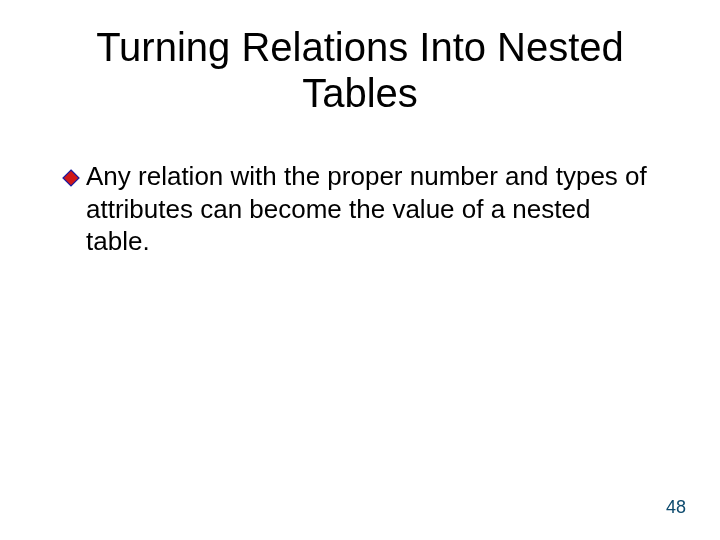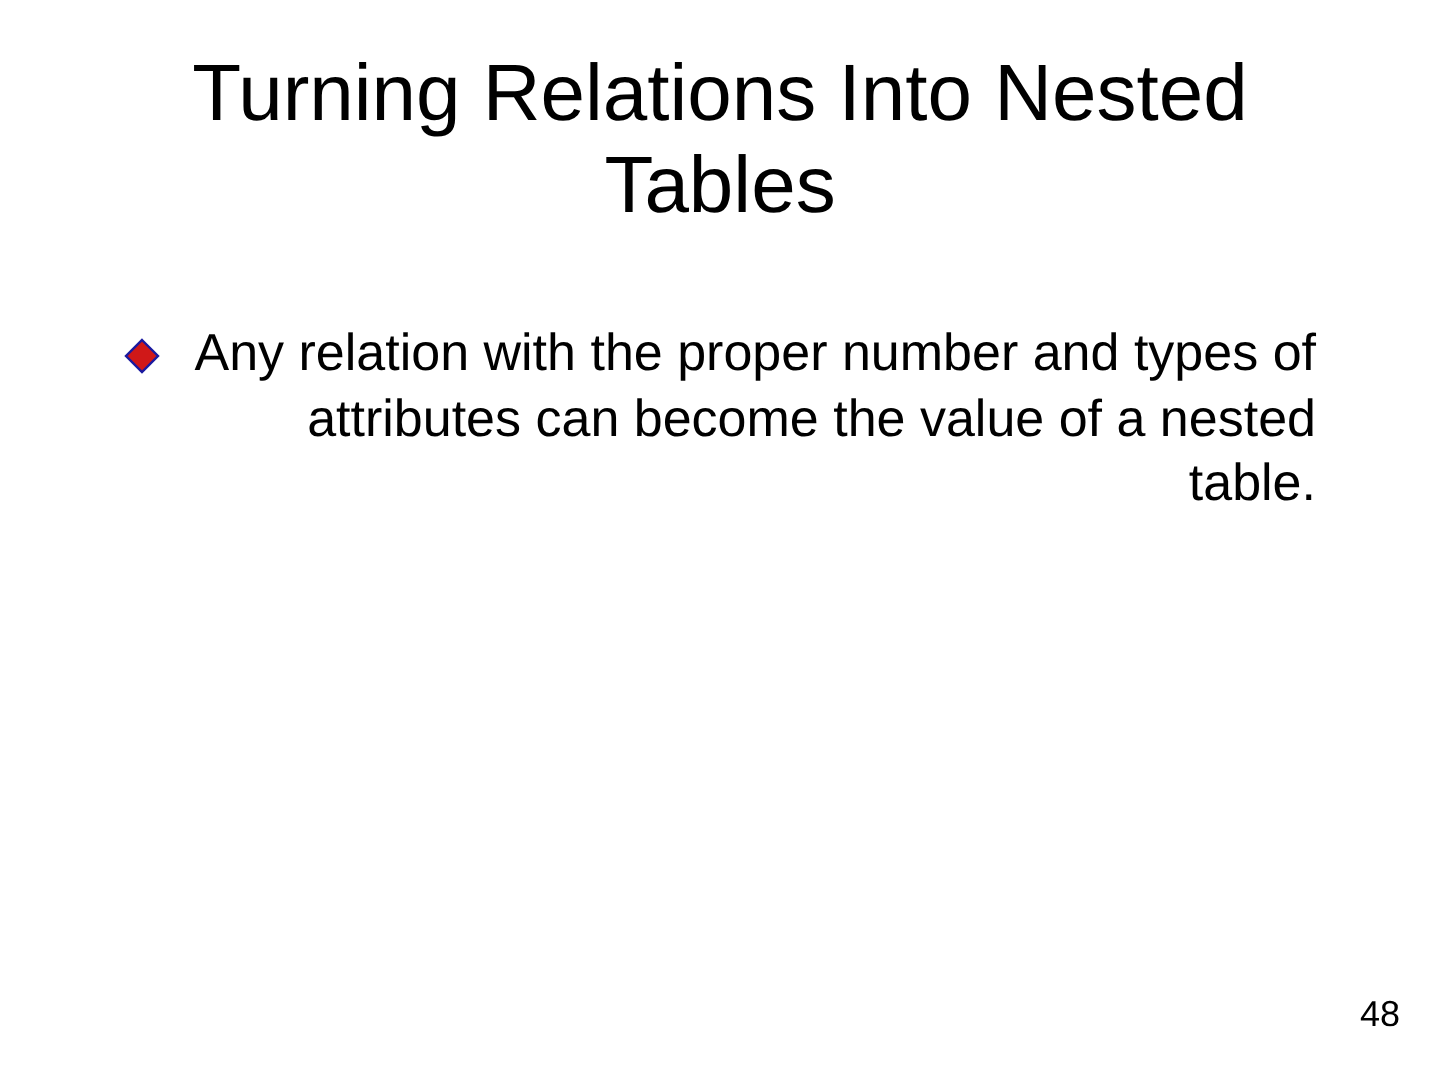--- a/index.html
+++ b/index.html
@@ -49,28 +49,27 @@
   }
   .bullet-icon svg {
     display: block;
   }
   .bullet-text {
     flex: 1 1 auto;
     font-size: 26px;
     line-height: 1.25;
     color: #000;
     font-weight: 400;
-    text-align: right;
   }
   .page-number {
     position: absolute;
-    right: 20px;
+    right: 34px;
     bottom: 22px;
     font-size: 18px;
-    color: #000000;
+    color: #0c4a6e;
   }
 </style>
 </head>
 <body>
 
 <div class="slide">
 
   <div class="title">Turning Relations Into Nested Tables</div>
 
   <div class="body">

